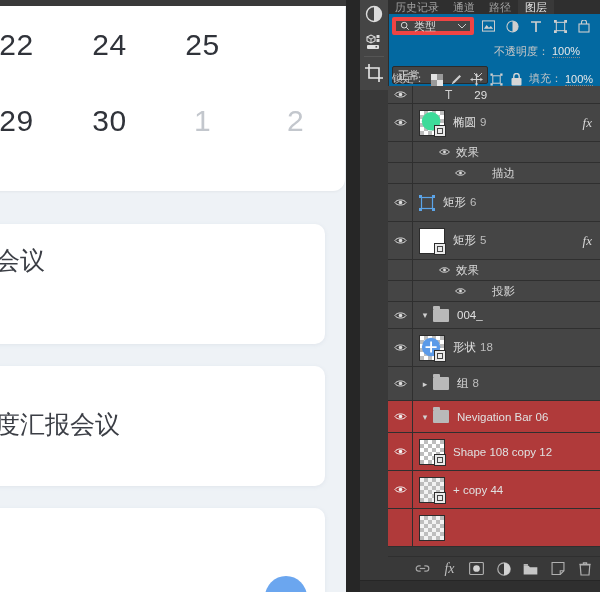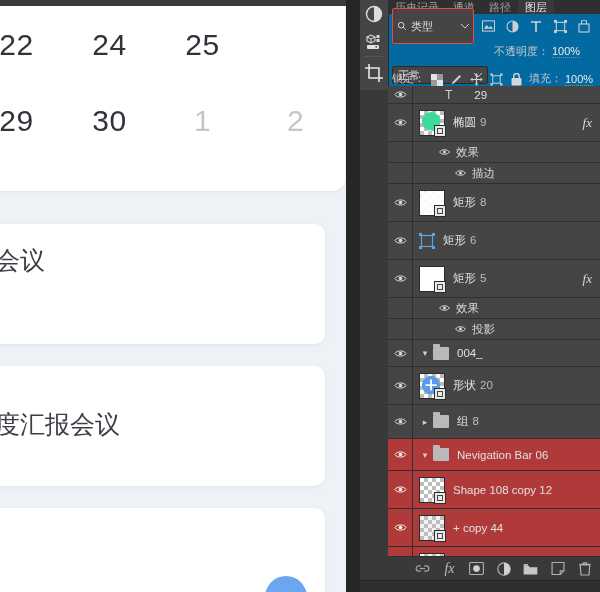--- a/index.html
+++ b/index.html
@@ -83,21 +83,21 @@
     background:#2f2f2f;white-space:nowrap;
   }
   .tab.active{background:#393939;color:#e6e6e6;}
 
   
   .filter-row{
     position:absolute;left:28px;top:14px;width:212px;height:24px;
     display:flex;align-items:center;gap:4px;padding-left:4px;box-sizing:border-box;
   }
   .filter-select{
-    width:82px;height:36px;background:#454545;border:1px solid #ef4444;border-radius:2px;
+    width:82px;height:18px;background:#454545;border:4px solid #ef4444;border-radius:2px;
     display:flex;align-items:center;gap:4px;padding:0 4px;box-sizing:border-box;color:#dedede;font-size:11px;
   }
   .filter-select .cap{flex:1;}
   .fic{width:20px;height:18px;display:flex;align-items:center;justify-content:center;color:#c9c9c9;}
 
   
   .blend-row{
     position:absolute;left:28px;top:40px;width:212px;height:22px;
     display:flex;align-items:center;padding-left:4px;box-sizing:border-box;
   }
@@ -152,21 +152,21 @@
   .thumb .vecbadge::before{
     content:"";position:absolute;left:2px;top:2px;right:2px;bottom:2px;border:1px solid #444;
   }
   .lname{font-size:11.5px;color:#e0e0e0;white-space:nowrap;overflow:hidden;text-overflow:ellipsis;}
   .lname .num{color:#bdbdbd;margin-left:4px;}
   .fx{
     margin-left:auto;margin-right:8px;font-family:"Liberation Serif",serif;font-style:italic;
     font-size:13px;color:#d8d8d8;
   }
   .sub .lbody{padding-left:26px;align-items:center;}
-  .sub2 .lbody{padding-left:42px;}
+  .sub2 .lbody{padding-left:42px;gap:20px;}
   .sub .lname{font-size:11.5px;color:#dcdcdc;}
   .tri{
     width:12px;flex:0 0 12px;display:flex;align-items:center;justify-content:center;
     color:#d0d0d0;font-size:9px;margin-right:2px;
   }
   .folder{
     width:16px;height:13px;flex:0 0 16px;margin-right:8px;position:relative;
     background:#b9b9b9;border-radius:1px;
   }
   .folder::before{
@@ -407,37 +407,20 @@
           <span class="minieye">
             <svg width="11" height="8" viewBox="0 0 14 10">
                 <path d="M0.8 5 C3 1.2 11 1.2 13.2 5 C11 8.8 3 8.8 0.8 5 Z" fill="none" stroke="#dcdcdc" stroke-width="1.2"></path>
                 <circle cx="7" cy="5" r="1.8" fill="#dcdcdc"></circle>
               </svg>
           </span>
           <span class="lname">描边</span>
         </div>
       </div>
 
-      <div class="lrow">
-        <div class="eye">
-          <svg width="13" height="9" viewBox="0 0 14 10">
-              <path d="M0.8 5 C3 1.2 11 1.2 13.2 5 C11 8.8 3 8.8 0.8 5 Z" fill="none" stroke="#dcdcdc" stroke-width="1.1"></path>
-              <circle cx="7" cy="5" r="2" fill="#dcdcdc"></circle>
-            </svg>
-        </div>
-        <div class="lbody">
-          <span class="thumb">
-            <svg class="fillsq" viewBox="0 0 26 26">
-                <path d="M6 0 H26 V26 H0 V8 Q0 0 8 0 Z" fill="#ffffff" opacity="0.92"></path>
-              </svg>
-            <span class="vecbadge"></span>
-          </span>
-          <span class="lname"><span>矩形</span><span class="num">8</span></span>
-        </div>
-      </div>
 
       <div class="lrow">
         <div class="eye">
           <svg width="13" height="9" viewBox="0 0 14 10">
               <path d="M0.8 5 C3 1.2 11 1.2 13.2 5 C11 8.8 3 8.8 0.8 5 Z" fill="none" stroke="#dcdcdc" stroke-width="1.1"></path>
               <circle cx="7" cy="5" r="2" fill="#dcdcdc"></circle>
             </svg>
         </div>
         <div class="lbody">
           <span style="width:16px;height:16px;flex:0 0 16px;margin-right:8px;display:block;">
@@ -515,21 +498,21 @@
             </svg>
         </div>
         <div class="lbody">
           <span class="thumb">
             <svg class="fillsq" viewBox="0 0 26 26">
               <circle cx="12" cy="12" r="10" fill="#5b9ae8"></circle>
               <path d="M11 6 h2 v5 h5 v2 h-5 v5 h-2 v-5 h-5 v-2 h5 z" fill="#ffffff"></path>
             </svg>
             <span class="vecbadge"></span>
           </span>
-          <span class="lname"><span>形状</span><span class="num">20</span></span>
+          <span class="lname"><span>形状</span><span class="num">18</span></span>
         </div>
       </div>
 
       <div class="lrow" style="height:33px;">
         <div class="eye">
           <svg width="13" height="9" viewBox="0 0 14 10">
               <path d="M0.8 5 C3 1.2 11 1.2 13.2 5 C11 8.8 3 8.8 0.8 5 Z" fill="none" stroke="#dcdcdc" stroke-width="1.1"></path>
               <circle cx="7" cy="5" r="2" fill="#dcdcdc"></circle>
             </svg>
         </div>

